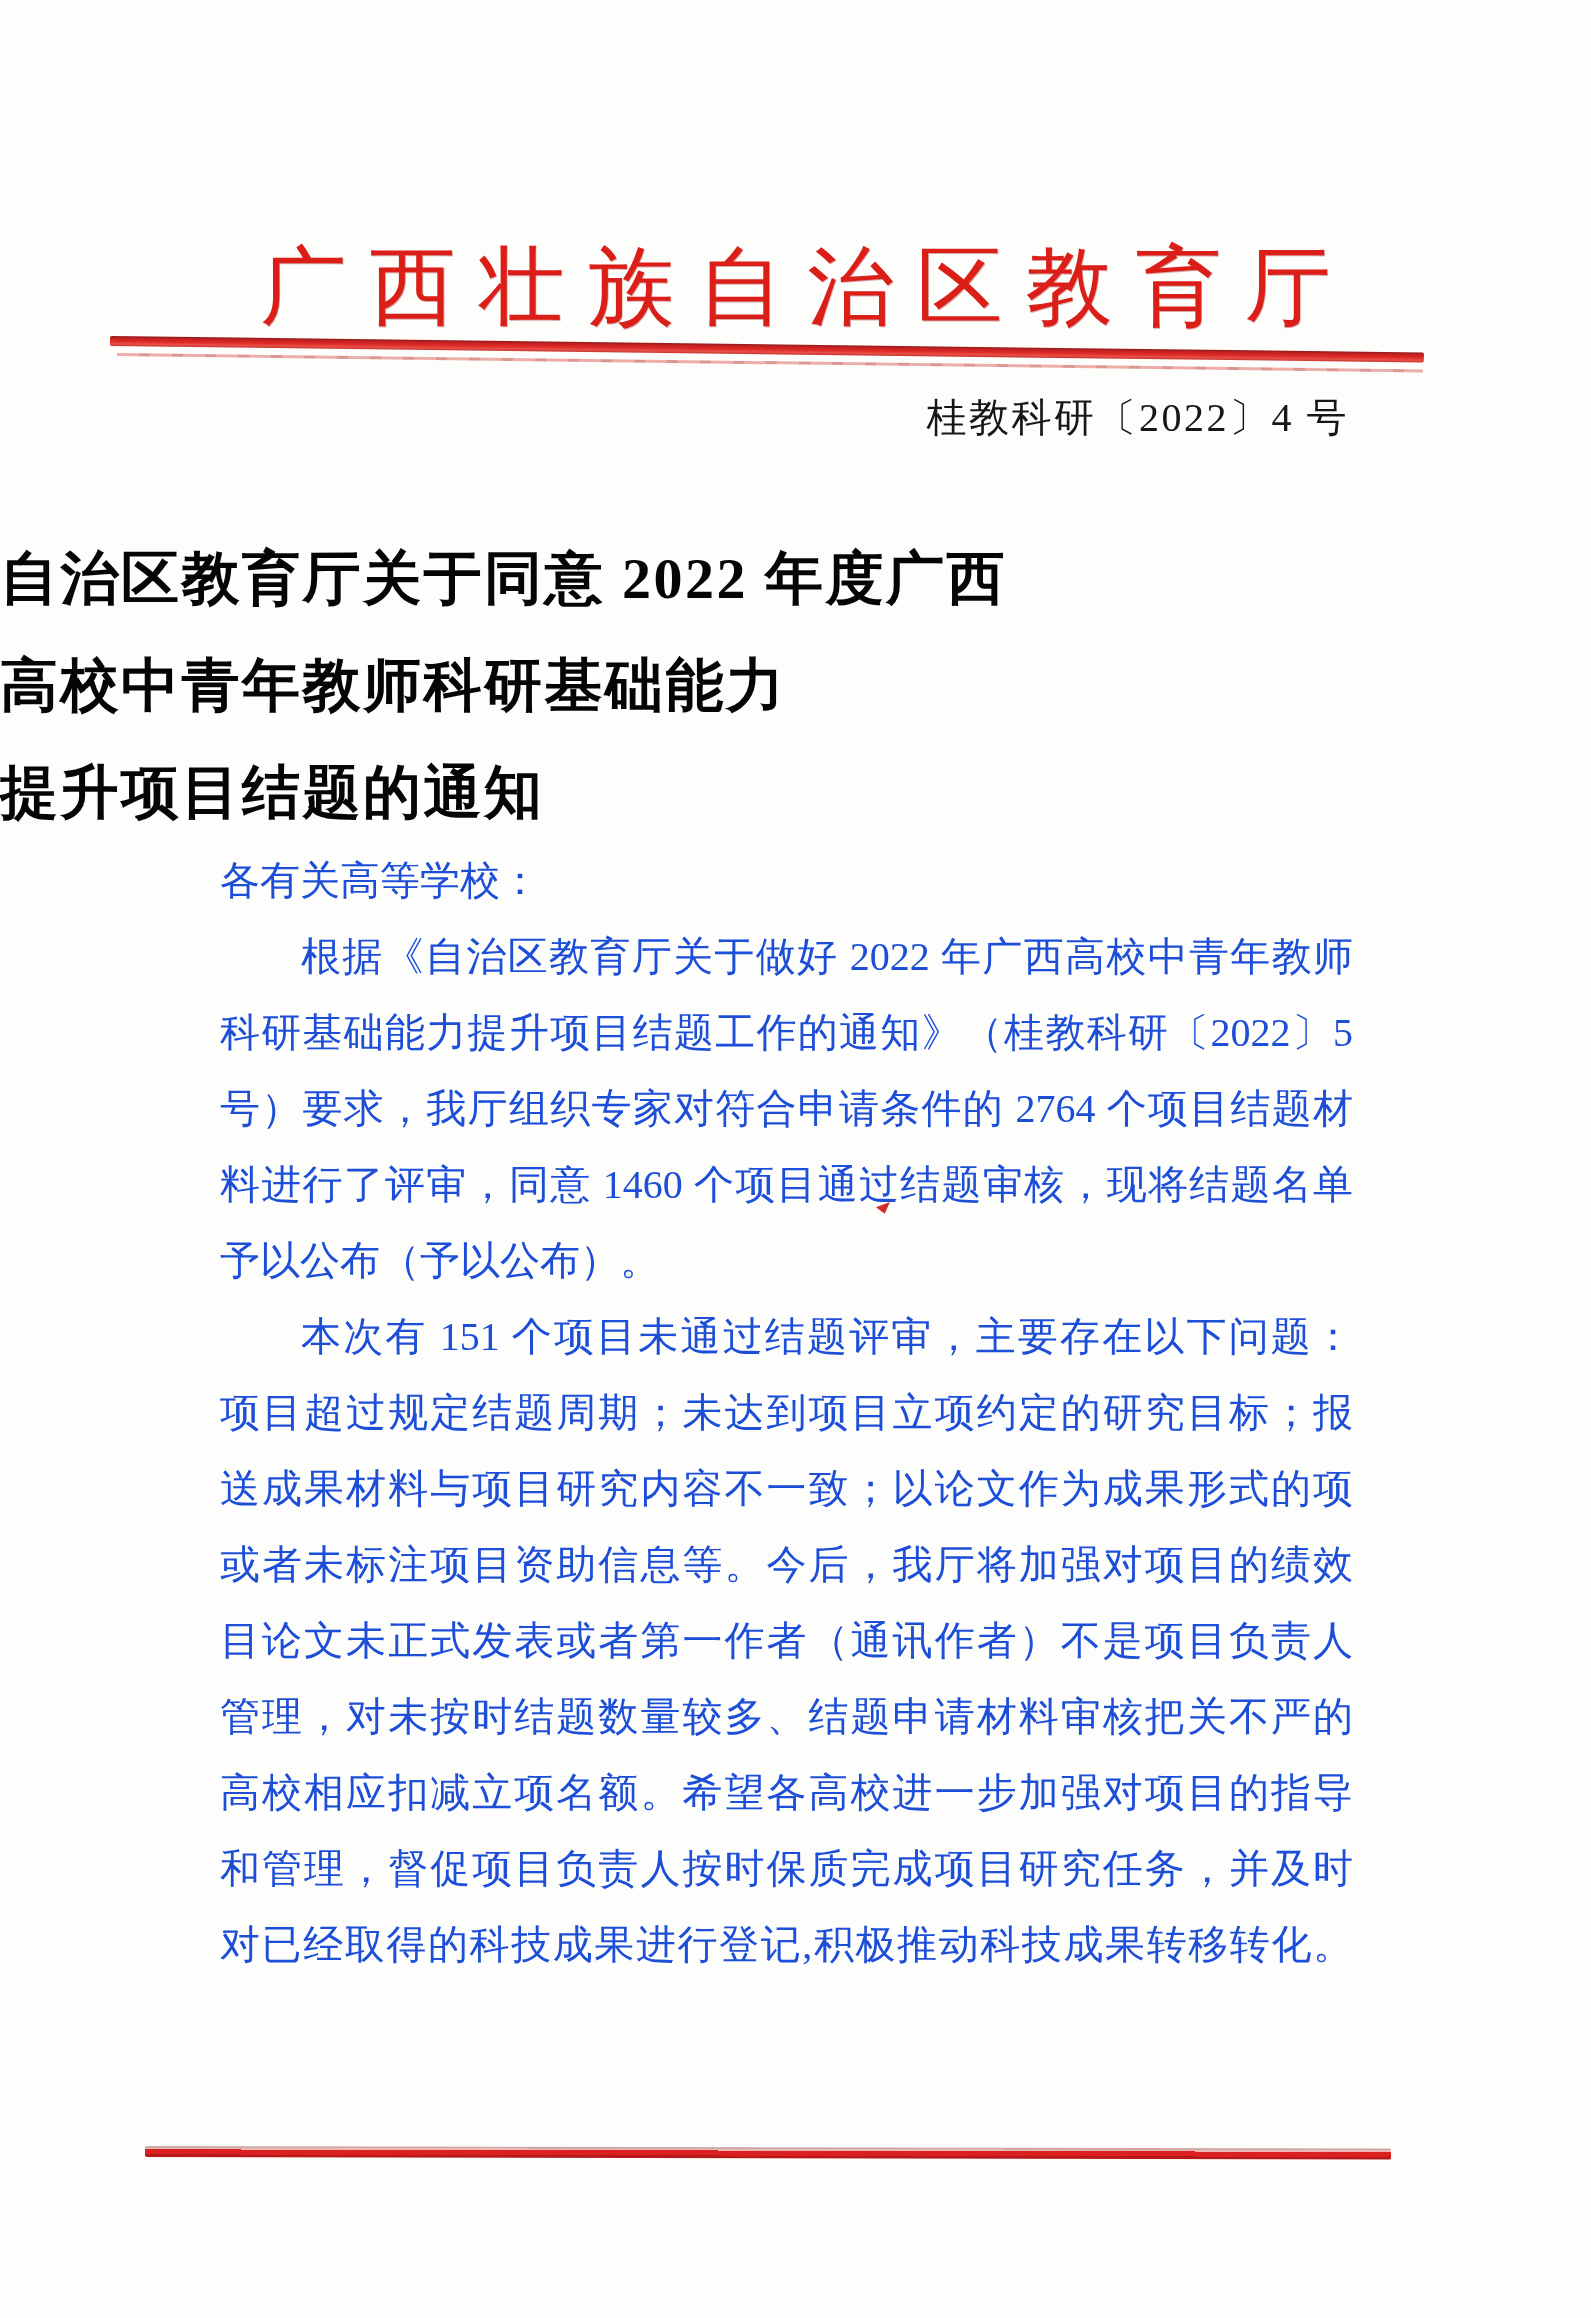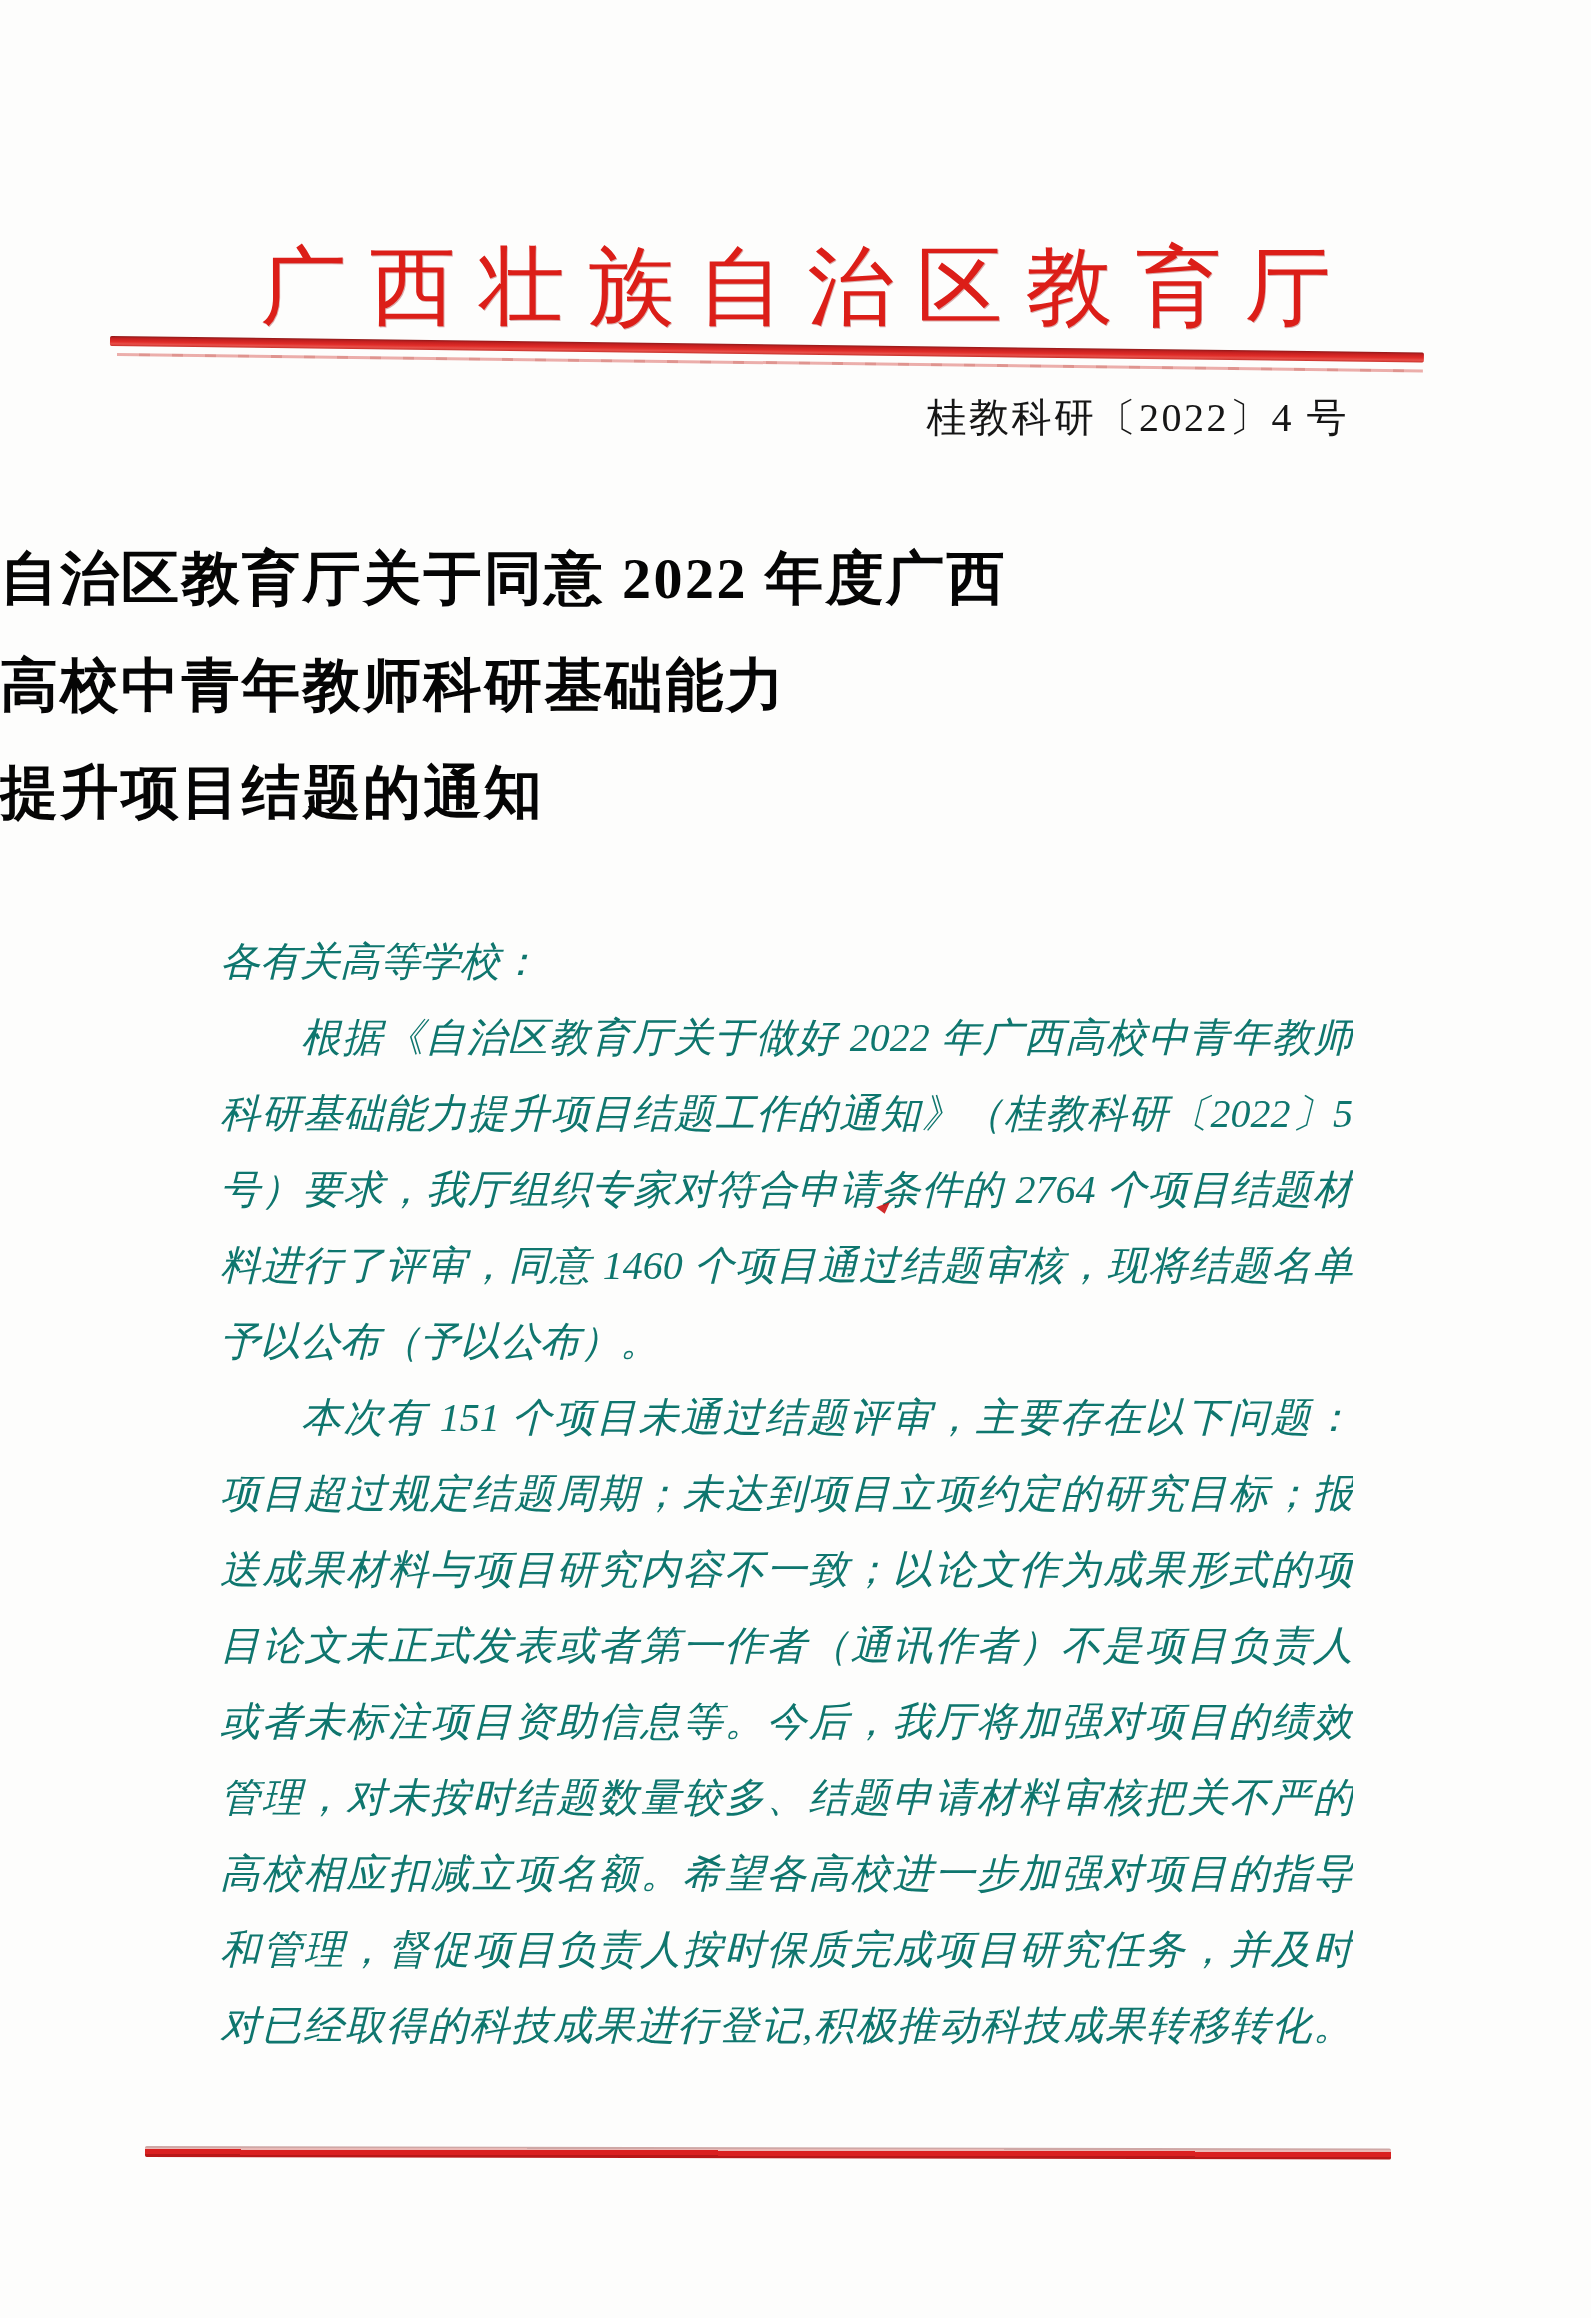--- a/index.html
+++ b/index.html
@@ -44,22 +44,22 @@
   
   .title{
     position:absolute;top:525px;left:0;width:100%;
     text-align:left;color:#050505;
     font-weight:700;font-size:58px;letter-spacing:2.5px;
   }
   .title-line{height:107px;line-height:107px;white-space:nowrap;}
 
   
   .body{
-    position:absolute;top:924px;left:220px;width:1133px;
-    font-size:40px;color:#0f766e;font-style:italic;
+    position:absolute;top:843px;left:220px;width:1133px;
+    font-size:40px;color:#1d4ed8;
   }
   .line{
     height:76px;line-height:76px;
     overflow:hidden;text-align:left;
   }
   .line.stretch{text-align:justify;text-align-last:justify;}
   .line.indent{text-indent:81px;}
 
   
   .speck{
@@ -97,22 +97,22 @@
   <div class="body" id="body-lines">
       <div class="line">各有关高等学校：</div>
       <div class="line indent stretch">根据《自治区教育厅关于做好 2022 年广西高校中青年教师</div>
       <div class="line stretch">科研基础能力提升项目结题工作的通知》（桂教科研〔2022〕5</div>
       <div class="line stretch">号）要求，我厅组织专家对符合申请条件的 2764 个项目结题材</div>
       <div class="line stretch">料进行了评审，同意 1460 个项目通过结题审核，现将结题名单</div>
       <div class="line">予以公布（予以公布）。</div>
       <div class="line indent stretch">本次有 151 个项目未通过结题评审，主要存在以下问题：</div>
       <div class="line stretch">项目超过规定结题周期；未达到项目立项约定的研究目标；报</div>
       <div class="line stretch">送成果材料与项目研究内容不一致；以论文作为成果形式的项</div>
+      <div class="line stretch">或者未标注项目资助信息等。今后，我厅将加强对项目的绩效</div>
       <div class="line stretch">目论文未正式发表或者第一作者（通讯作者）不是项目负责人</div>
-      <div class="line stretch">或者未标注项目资助信息等。今后，我厅将加强对项目的绩效</div>
       <div class="line stretch">管理，对未按时结题数量较多、结题申请材料审核把关不严的</div>
       <div class="line stretch">高校相应扣减立项名额。希望各高校进一步加强对项目的指导</div>
       <div class="line stretch">和管理，督促项目负责人按时保质完成项目研究任务，并及时</div>
       <div class="line stretch">对已经取得的科技成果进行登记,积极推动科技成果转移转化。</div>
     </div>
 
   <div class="speck"></div>
 
   <div class="rule-bottom"></div>
 

